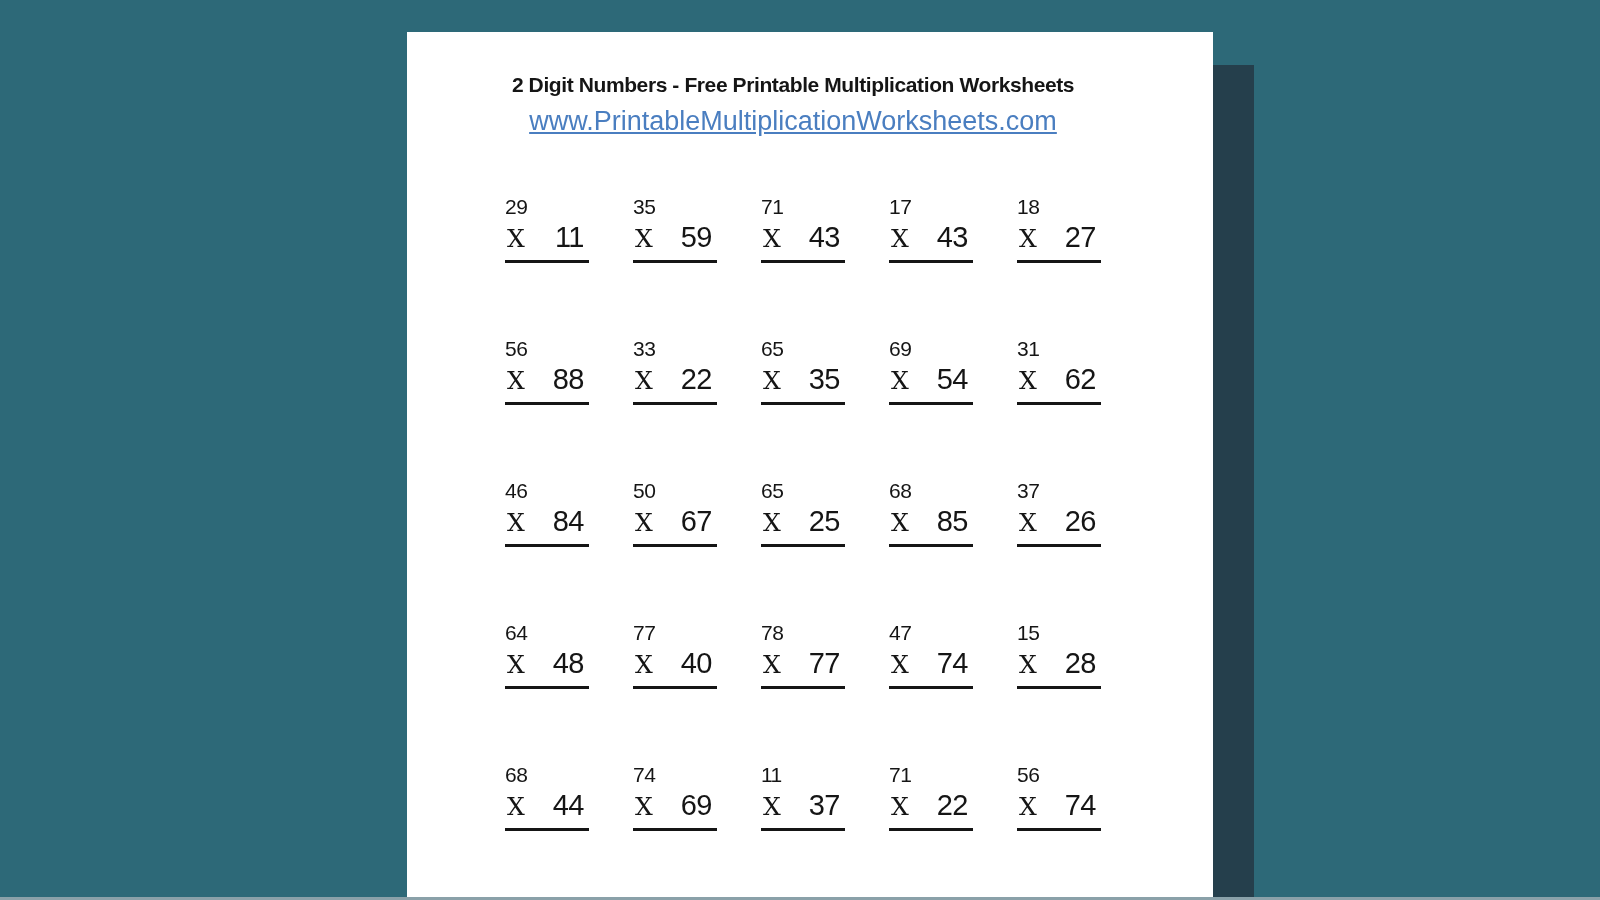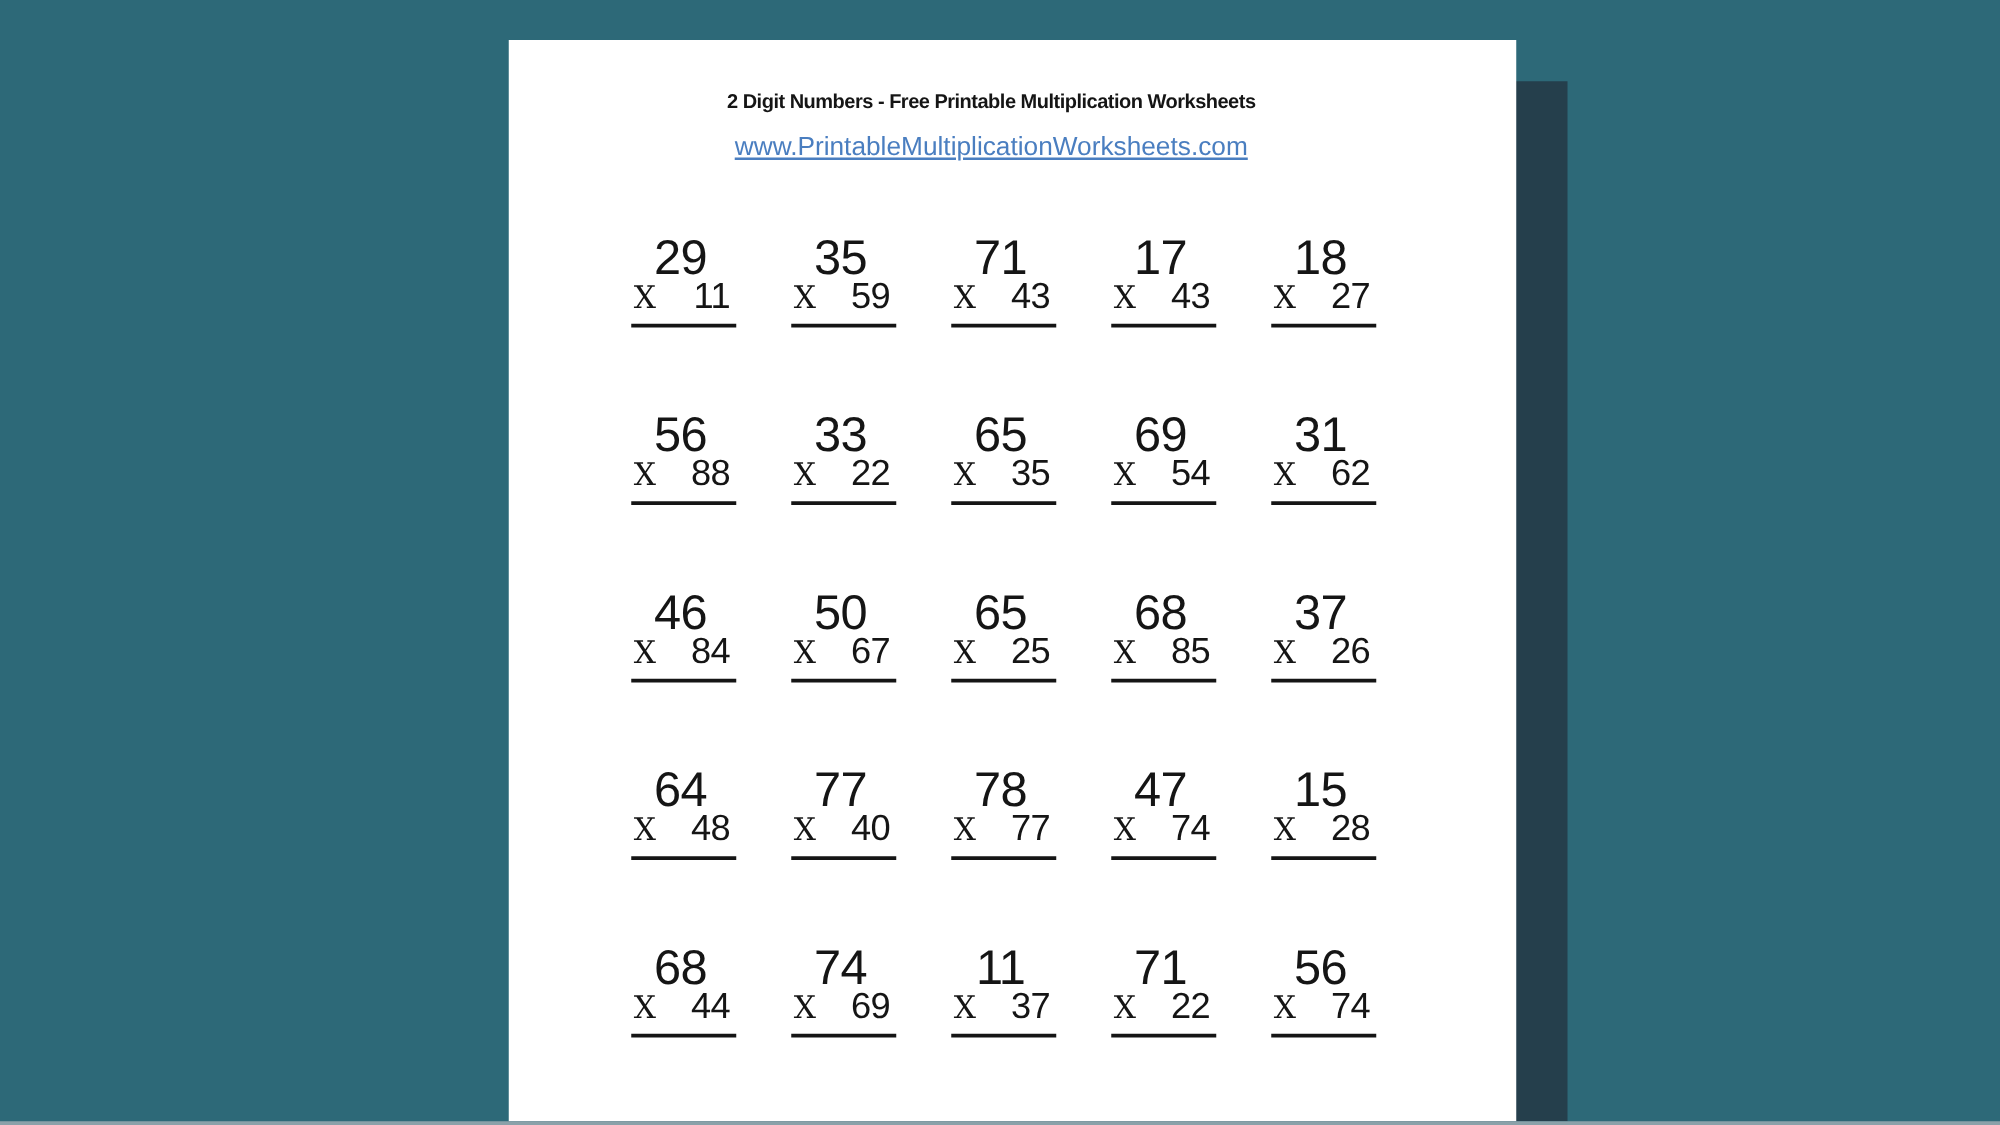--- a/index.html
+++ b/index.html
@@ -8,29 +8,29 @@
   }
   *{box-sizing:border-box; margin:0; padding:0;}
   html,body{width:1600px; height:900px; overflow:hidden;}
   body{font-family:"Liberation Sans", sans-serif; background:var(--bg);}
   .scene{position:relative; width:1600px; height:900px; background:var(--bg); overflow:hidden;}
 
   .shadow{position:absolute; left:448px; top:65px; width:806px; height:832px; background:var(--shadow);}
   .page{position:absolute; left:407px; top:32px; width:806px; height:865px; background:var(--page);}
 
   .title{position:absolute; top:41px; left:0; right:34px; text-align:center;
-         font-size:16px; font-weight:bold; letter-spacing:-0.4px; color:var(--text);}
+         font-size:21px; font-weight:bold; letter-spacing:-0.4px; color:var(--text);}
   .link-row{position:absolute; top:74px; left:0; right:34px; text-align:center;}
-  .link{font-size:21px; color:var(--link); text-decoration:underline; cursor:pointer;}
+  .link{font-size:27px; color:var(--link); text-decoration:underline; cursor:pointer;}
 
   .problems{position:absolute; top:160px; left:98px;
             display:grid; grid-template-columns:repeat(5, 84px);
             column-gap:44px; grid-auto-rows:142px;}
   .problem{width:84px; color:var(--text);}
-  .top{font-size:39px; line-height:30px; letter-spacing:-0.5px; text-align:center; padding-right:5px;}
+  .top{font-size:21px; line-height:30px; letter-spacing:-0.5px; text-align:left; padding-right:5px;}
   .bot{display:flex; justify-content:space-between; align-items:baseline; line-height:30px;}
   .bx{font-family:"DejaVu Serif", serif; font-size:25px; line-height:30px; padding-left:2px;}
   .bn{font-size:29px; letter-spacing:-0.5px; padding-right:5px;}
   .line{margin-top:6px; border-top:3px solid var(--text);}
 
   .bottom-strip{position:absolute; left:0; bottom:0; width:100%; height:3px; background:var(--edge);}
 </style>
 </head>
 <body>
 

